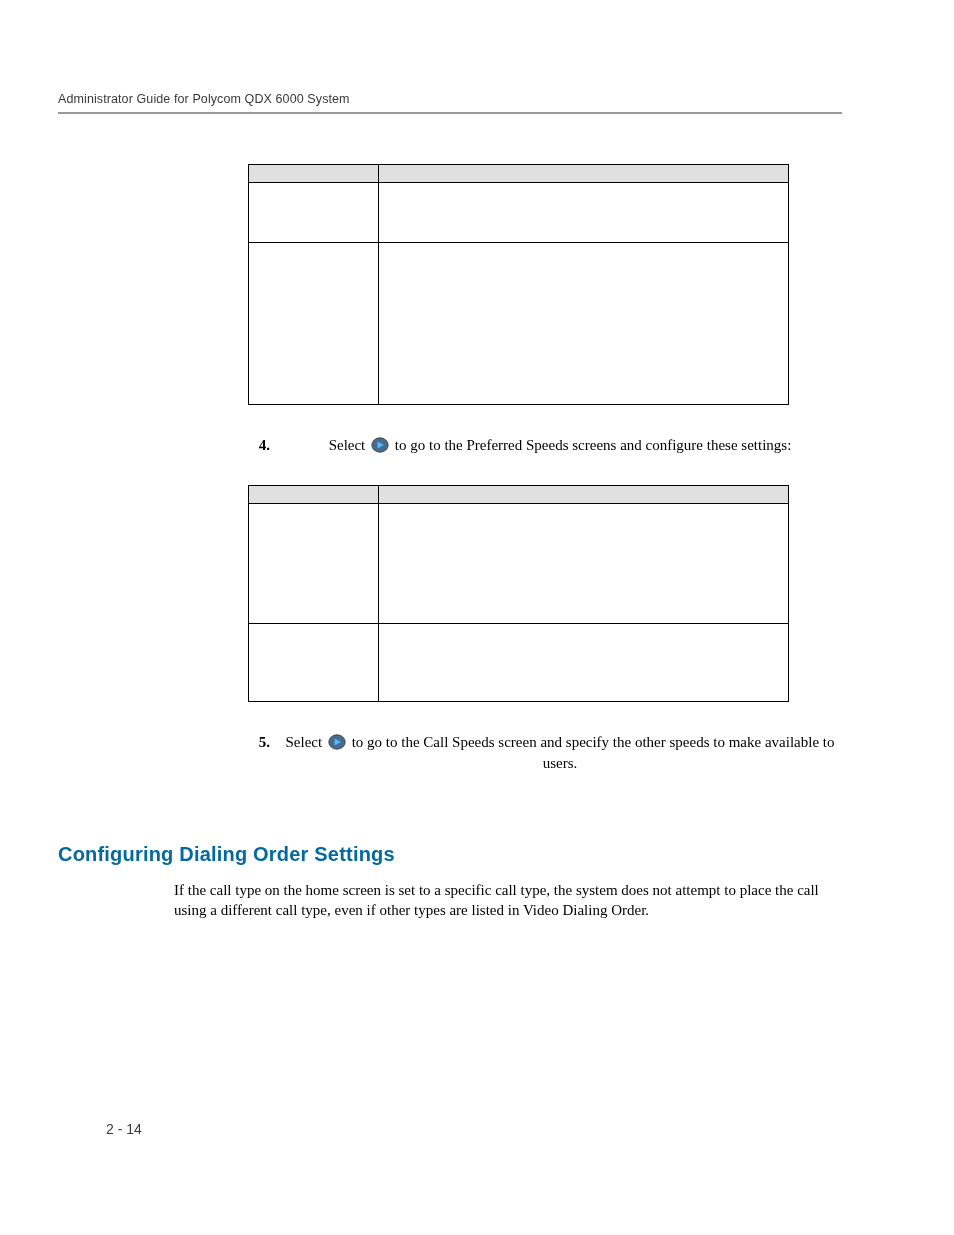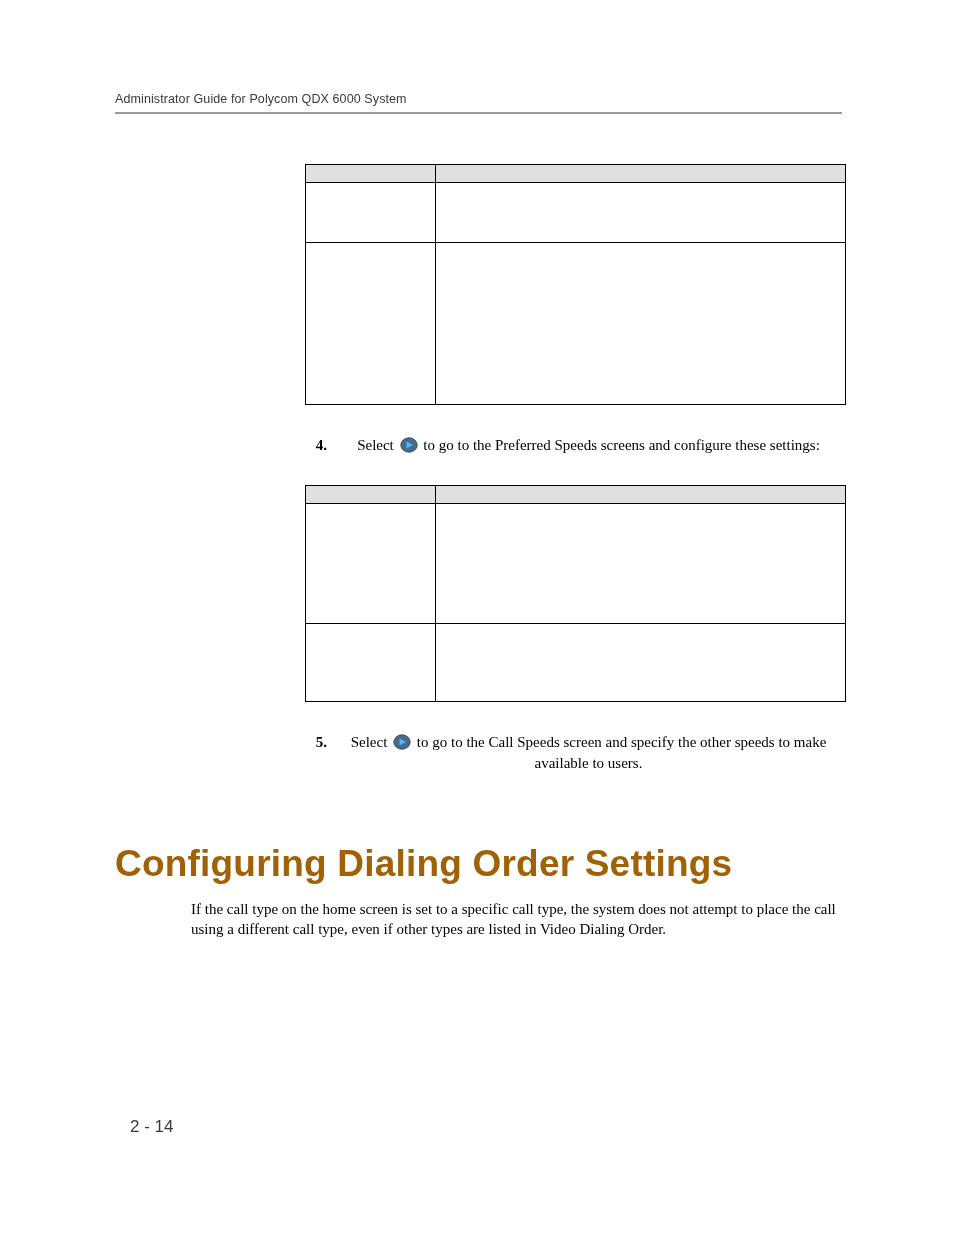--- a/index.html
+++ b/index.html
@@ -5,21 +5,21 @@
   * { margin: 0; padding: 0; box-sizing: border-box; }
   body {
     background: #fff;
     font-family: "Book Antiqua", Palatino, "Palatino Linotype", Georgia, serif;
     color: #000;
     width: 954px;
     height: 1235px;
     position: relative;
   }
   .page {
-    padding: 92px 112px 0 115px;
+    padding: 92px 112px 0 58px;
   }
   .running-header {
     font-family: "Century Gothic", "Avant Garde", "URW Gothic", Futura, sans-serif;
     font-size: 12.5px;
     color: #3a3a3a;
     letter-spacing: 0.1px;
   }
   .header-rule {
     border: none;
     border-top: 2px solid #9a9a9a;
@@ -77,39 +77,39 @@
   .arrow-icon {
     display: inline-block;
     vertical-align: -3px;
     margin: 0 2px;
   }
   .arrow-icon svg { display: block; }
 
   .section-heading {
     font-family: "Century Gothic", "Avant Garde", "URW Gothic", Futura, sans-serif;
     font-weight: bold;
-    color: #a16207;
-    font-size: 37px;
+    color: #0369a1;
+    font-size: 20px;
     margin-top: 70px;
     margin-bottom: 14px;
     letter-spacing: 0.2px;
   }
   .body-para {
-    margin-left: 76px;
+    margin-left: 116px;
     font-size: 15px;
     line-height: 1.35;
     margin-top: 4px;
   }
 
   .page-number {
     position: absolute;
-    left: 130px;
+    left: 106px;
     bottom: 98px;
     font-family: "Century Gothic", "Avant Garde", "URW Gothic", Futura, sans-serif;
-    font-size: 17px;
+    font-size: 14px;
     color: #3a3a3a;
   }
 </style>
 </head>
 <body>
 
 <div class="page">
   <div class="running-header">Administrator Guide for Polycom QDX 6000 System</div>
   <hr class="header-rule">
 

